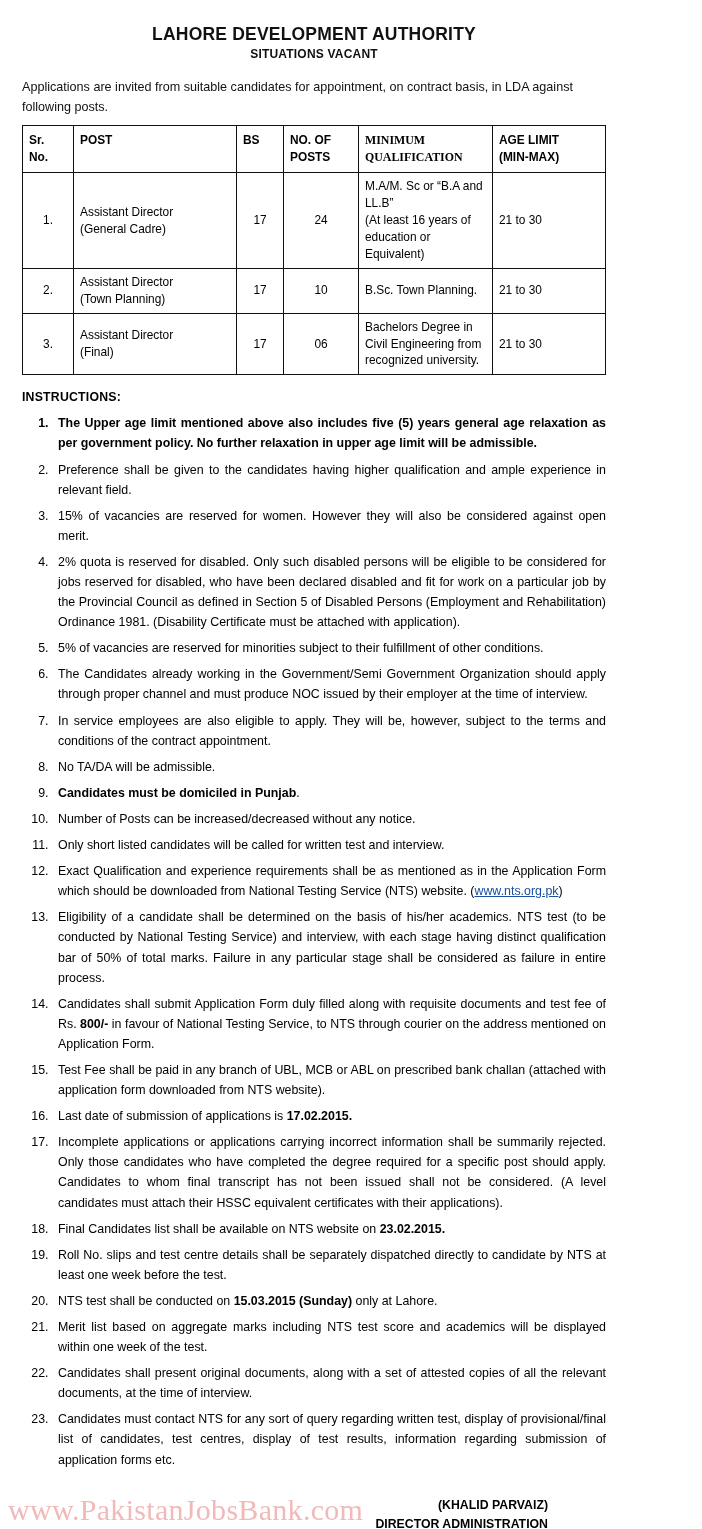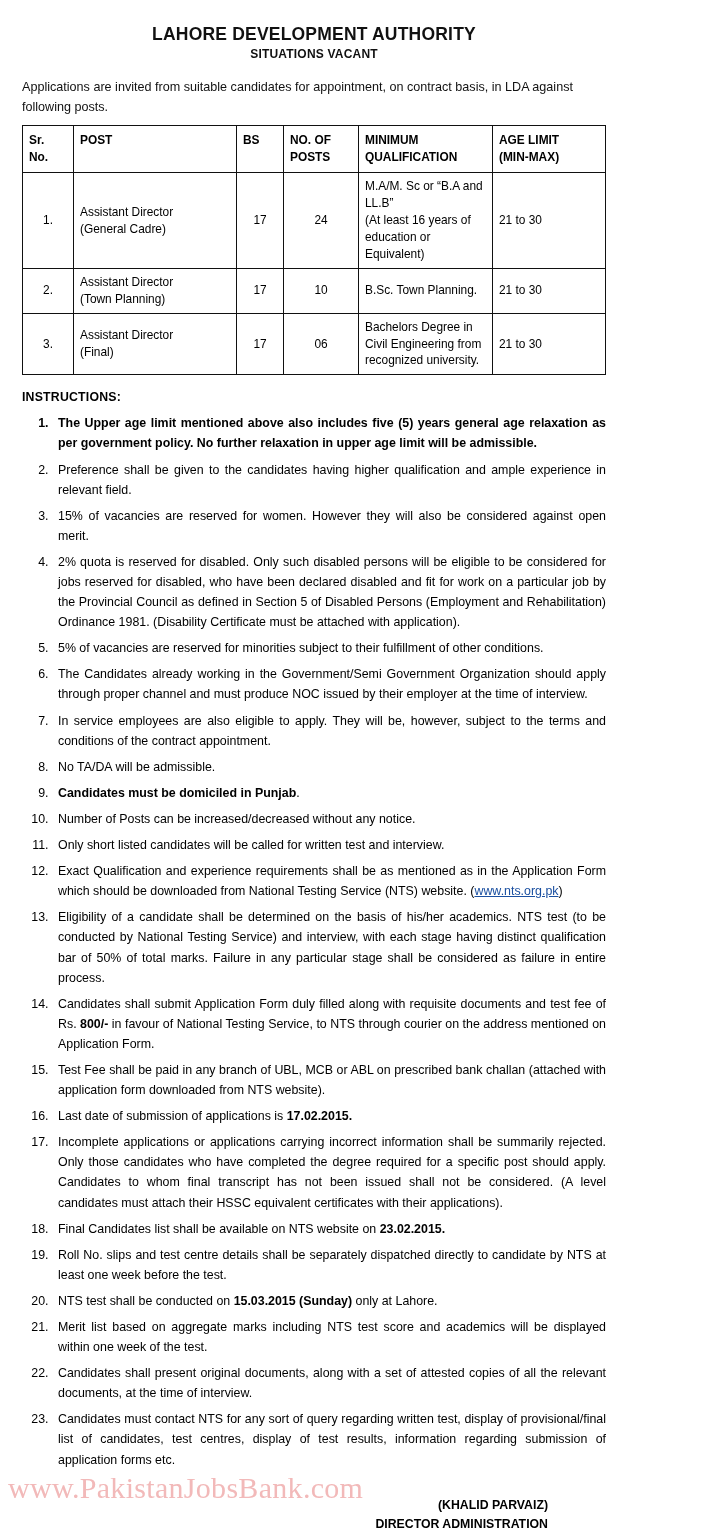--- a/index.html
+++ b/index.html
@@ -58,21 +58,21 @@
     font-weight: bold;
     text-align: left;
     vertical-align: top;
     padding-top: 6px;
     padding-bottom: 6px;
   }
   .col-sr { width: 38px; text-align: center; }
   .col-post { width: 150px; }
   .col-bs { width: 34px; text-align: center; }
   .col-posts { width: 62px; text-align: center; }
-  .col-qual { width: auto; }
+  .col-qual { width: auto; font-family: Liberation Serif, serif; }
   .col-age { width: 100px; }
   td.center { text-align: center; }
   .instr-title {
     margin-top: 15px;
     font-weight: bold;
     font-size: 12.3px;
     letter-spacing: 0.2px;
   }
   ol.instructions {
     margin: 9px 0 0 0;
@@ -97,21 +97,21 @@
     margin-top: 26px;
     text-align: right;
     padding-right: 58px;
     font-weight: bold;
     font-size: 12.3px;
     line-height: 1.55;
   }
   .watermark {
     position: absolute;
     left: 8px;
-    bottom: 100px;
+    bottom: 78px;
     font-family: "Liberation Serif", serif;
     font-size: 30px;
     color: #f2b9b9;
     white-space: nowrap;
     pointer-events: none;
     letter-spacing: 0.3px;
   }
   .footer-bar {
     position: absolute;
     left: 0;

